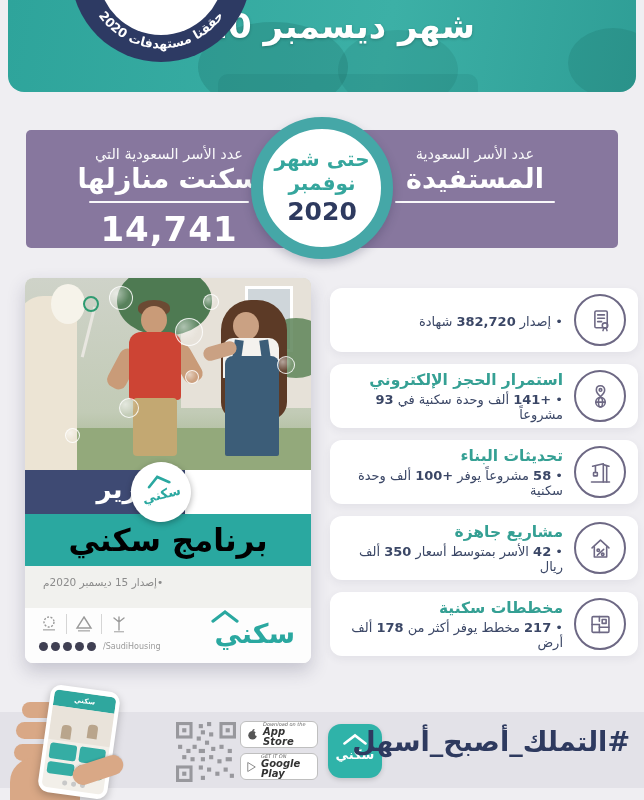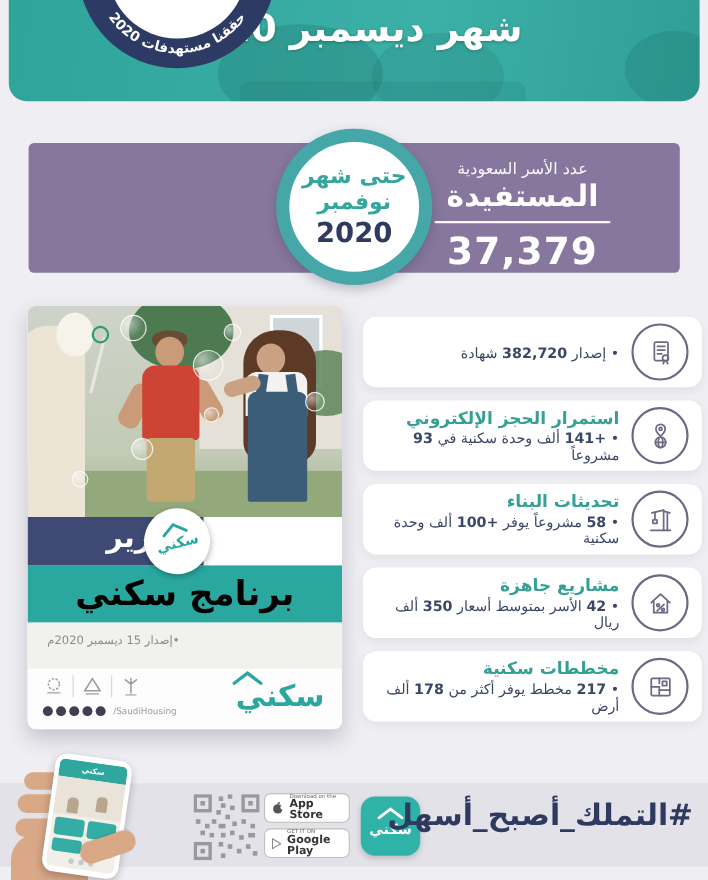--- a/index.html
+++ b/index.html
@@ -80,21 +80,21 @@
   .card-title{color:#35a094;font-weight:bold;font-size:15.5px;}
   .card-sub{color:#3b4766;font-size:13px;margin-top:3px;}
   .card-sub b{font-weight:bold;}
 
   
   .foot-band{position:absolute;left:0;right:0;top:712px;height:76px;background:#e3e2e8;}
   .hashtag{position:absolute;right:14px;top:726px;color:#2e3a5f;font-weight:bold;font-size:27px;z-index:2;}
   .app-icon{position:absolute;left:328px;top:724px;width:54px;height:54px;background:#2fb3a9;border-radius:13px;text-align:center;box-shadow:0 2px 5px rgba(0,0,0,.15);z-index:2;}
   .app-icon .mini-name{color:#fff;font-weight:bold;font-size:13px;margin-top:-2px;}
   .app-icon .mini-roof{margin-top:9px;}
-  .store-badge{position:absolute;left:240px;width:78px;height:27px;background:#fff;border:1px solid #bfbfbf;border-radius:6px;display:flex;align-items:center;direction:ltr;padding:0 6px;box-sizing:border-box;gap:5px;z-index:2;}
+  .store-badge{position:absolute;left:240px;width:78px;height:27px;background:#fff;border:1px solid #bfbfbf;border-radius:6px;display:flex;align-items:center;direction:ltr;padding:0 6px;box-sizing:border-box;gap:5px;z-index:2;font-style:italic;}
   .sb1{top:721px;} .sb2{top:753px;}
   .sb-lines{line-height:1;}
   .sb-top{font-size:5px;color:#666;}
   .sb-bot{font-size:10px;color:#333;font-weight:bold;}
   .qr{position:absolute;left:176px;top:722px;z-index:2;}
 
   
   .hand-area{position:absolute;left:4px;top:684px;width:165px;height:116px;z-index:3;}
   .finger{position:absolute;background:#d9a886;border-radius:10px;}
   .fg1{left:18px;top:18px;width:34px;height:16px;}
@@ -131,21 +131,26 @@
         <textPath href="#arcB" startOffset="50%" text-anchor="middle">حققنا مستهدفات 2020</textPath>
       </text>
     </svg>
   </div>
 
   <div class="stats">
     <div class="stat stat-right">
       <div class="stat-small">عدد الأسر السعودية</div>
       <div class="stat-big">المستفيدة</div>
       <div class="stat-rule"></div>
-      <div class="stat-value">37,379</div>
+    </div>
+    <div class="stat stat-left">
+      <div class="stat-small">عدد الأسر السعودية التي</div>
+      <div class="stat-big">سكنت منازلها</div>
+      <div class="stat-rule"></div>
+      <div class="stat-value">14,741</div>
     </div>
     <div class="stat-circle">
       <div class="circ-inner">
         <div class="circ-line">حتى شهر</div>
         <div class="circ-line">نوفمبر</div>
         <div class="circ-year">2020</div>
       </div>
     </div>
   </div>
 

